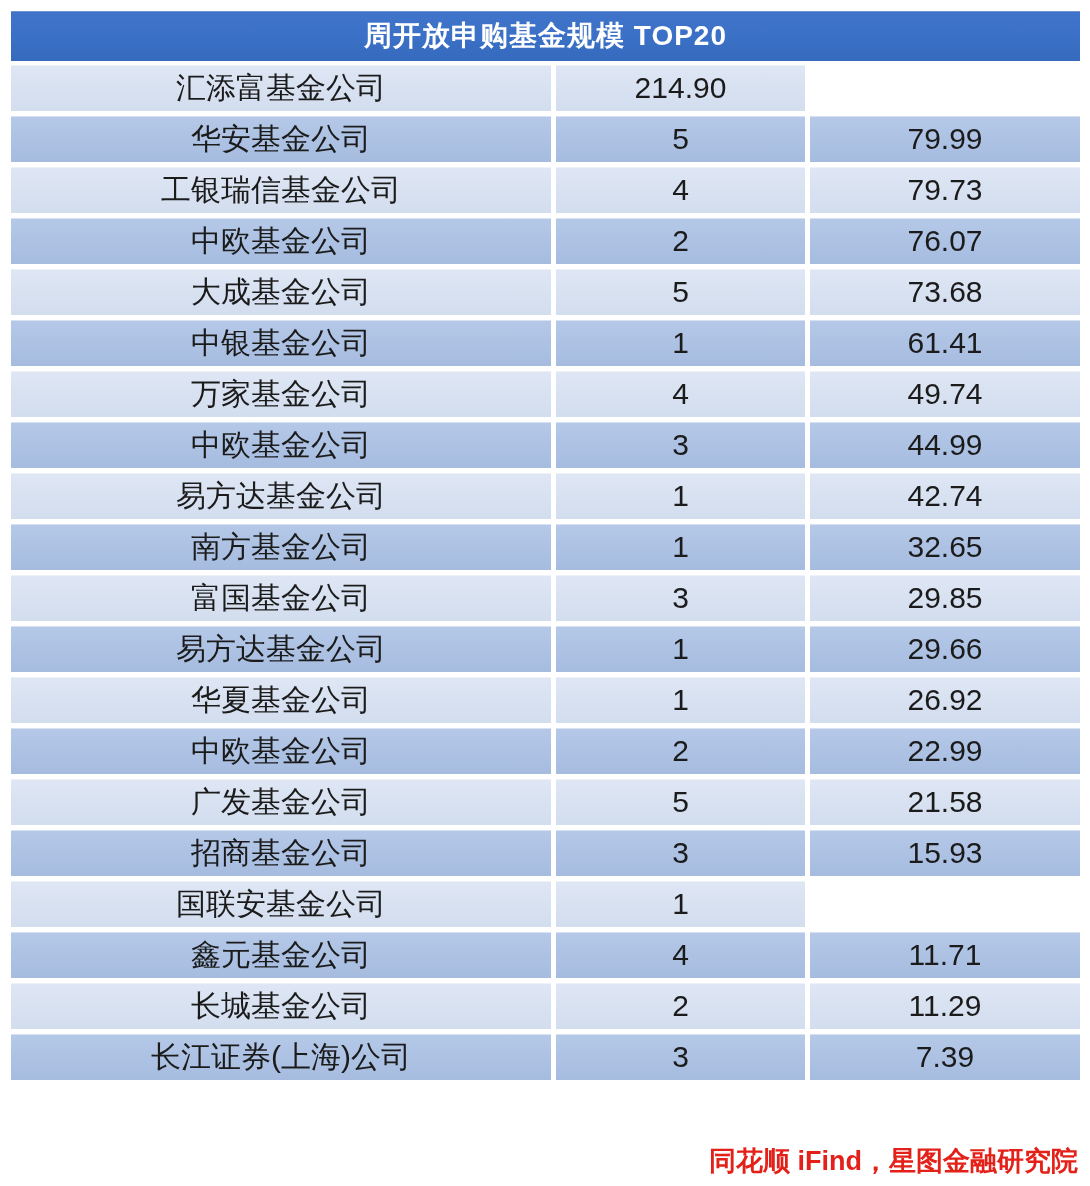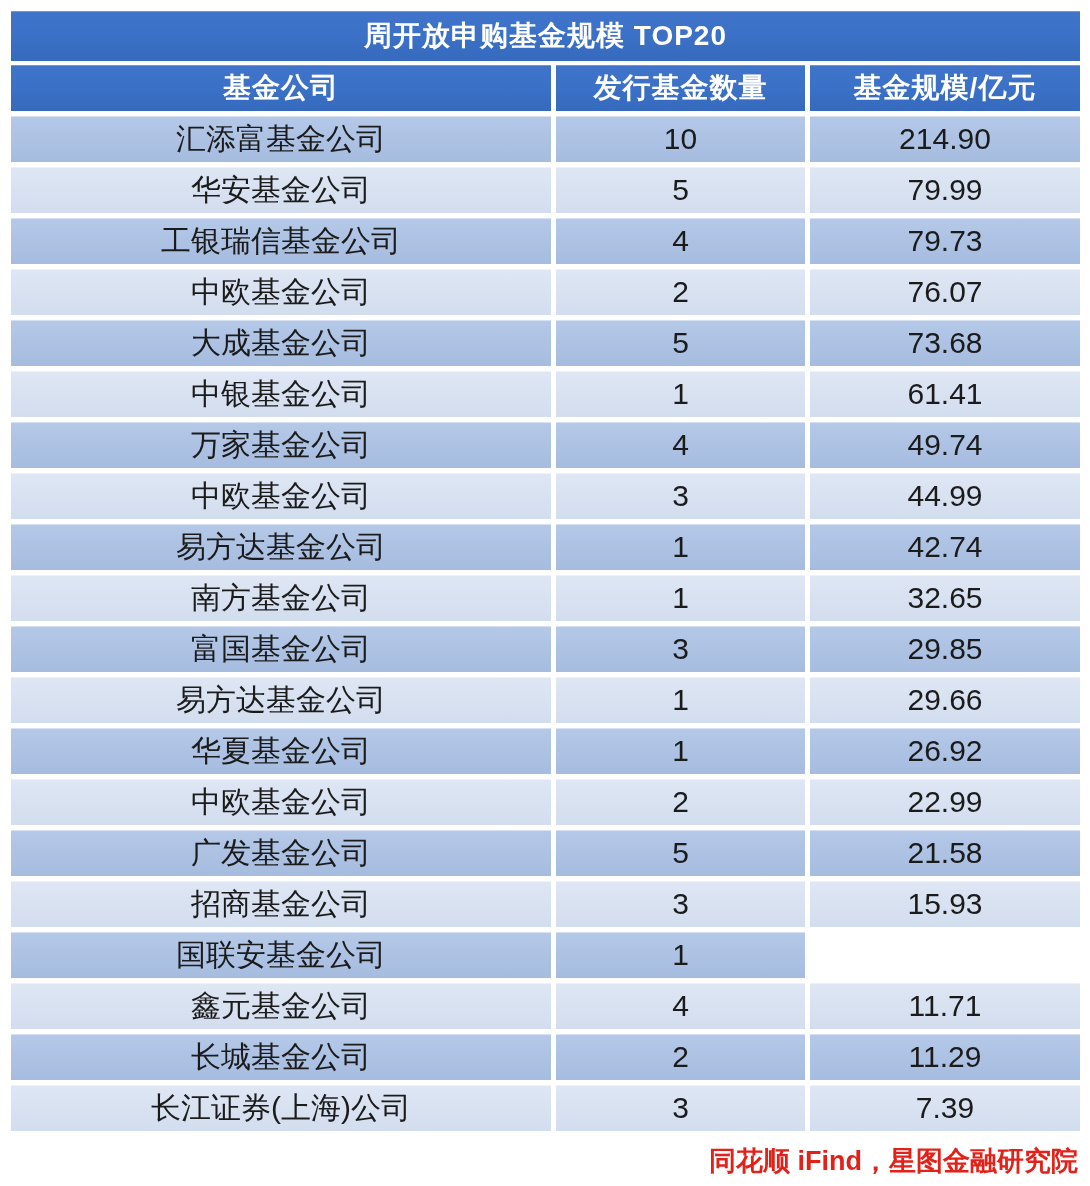--- a/index.html
+++ b/index.html
@@ -85,29 +85,23 @@
   }
 </style>
 </head>
 <body>
 
 <div class="canvas">
   <div class="table-wrap">
 
     <div class="title-bar">周开放申购基金规模 TOP20</div>
 
-    <div class="grid-row header-row">
-      <div class="cell">基金公司</div>
-      <div class="cell">发行基金数量</div>
-      <div class="cell">基金规模/亿元</div>
-    </div>
 
     <div class="grid-row data-row">
       <div class="cell">汇添富基金公司</div>
-      <div class="cell num-cell">10</div>
       <div class="cell num-cell">214.90</div>
     </div>
     <div class="grid-row data-row">
       <div class="cell">华安基金公司</div>
       <div class="cell num-cell">5</div>
       <div class="cell num-cell">79.99</div>
     </div>
     <div class="grid-row data-row">
       <div class="cell">工银瑞信基金公司</div>
       <div class="cell num-cell">4</div>

